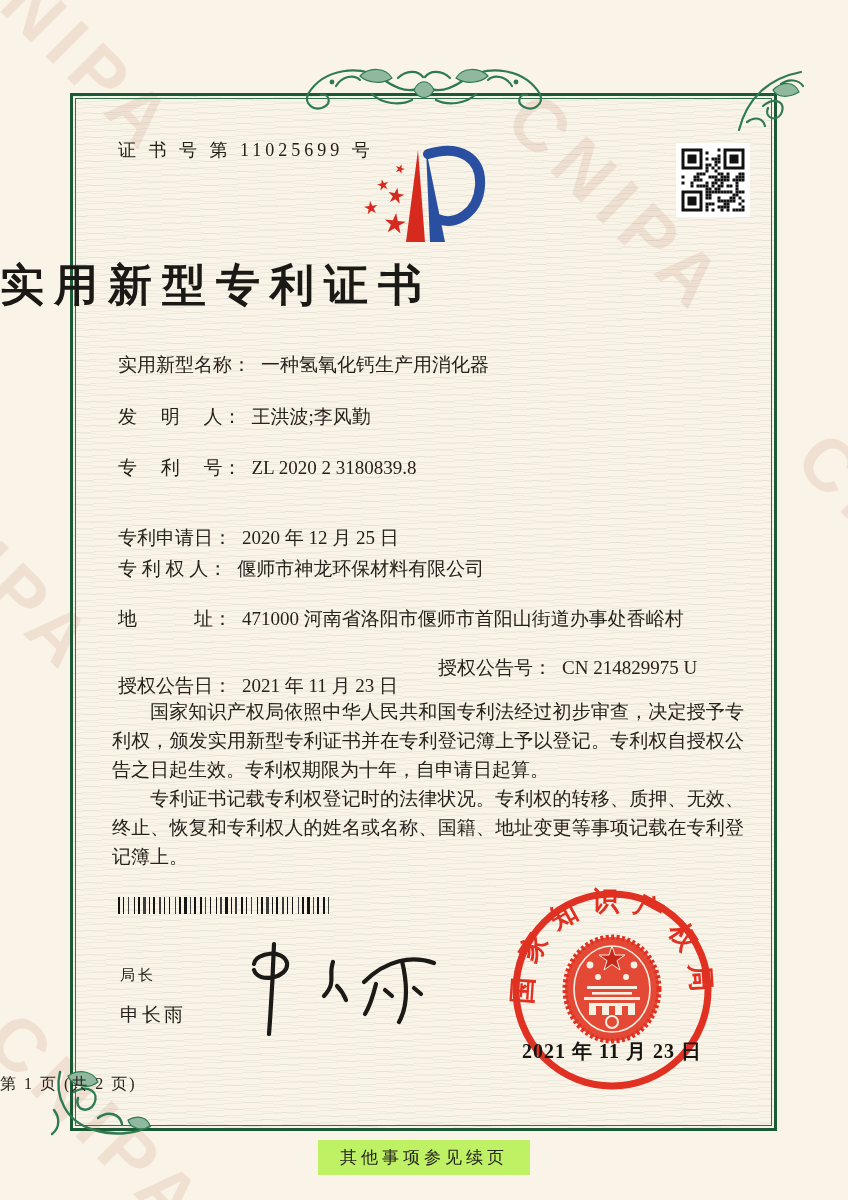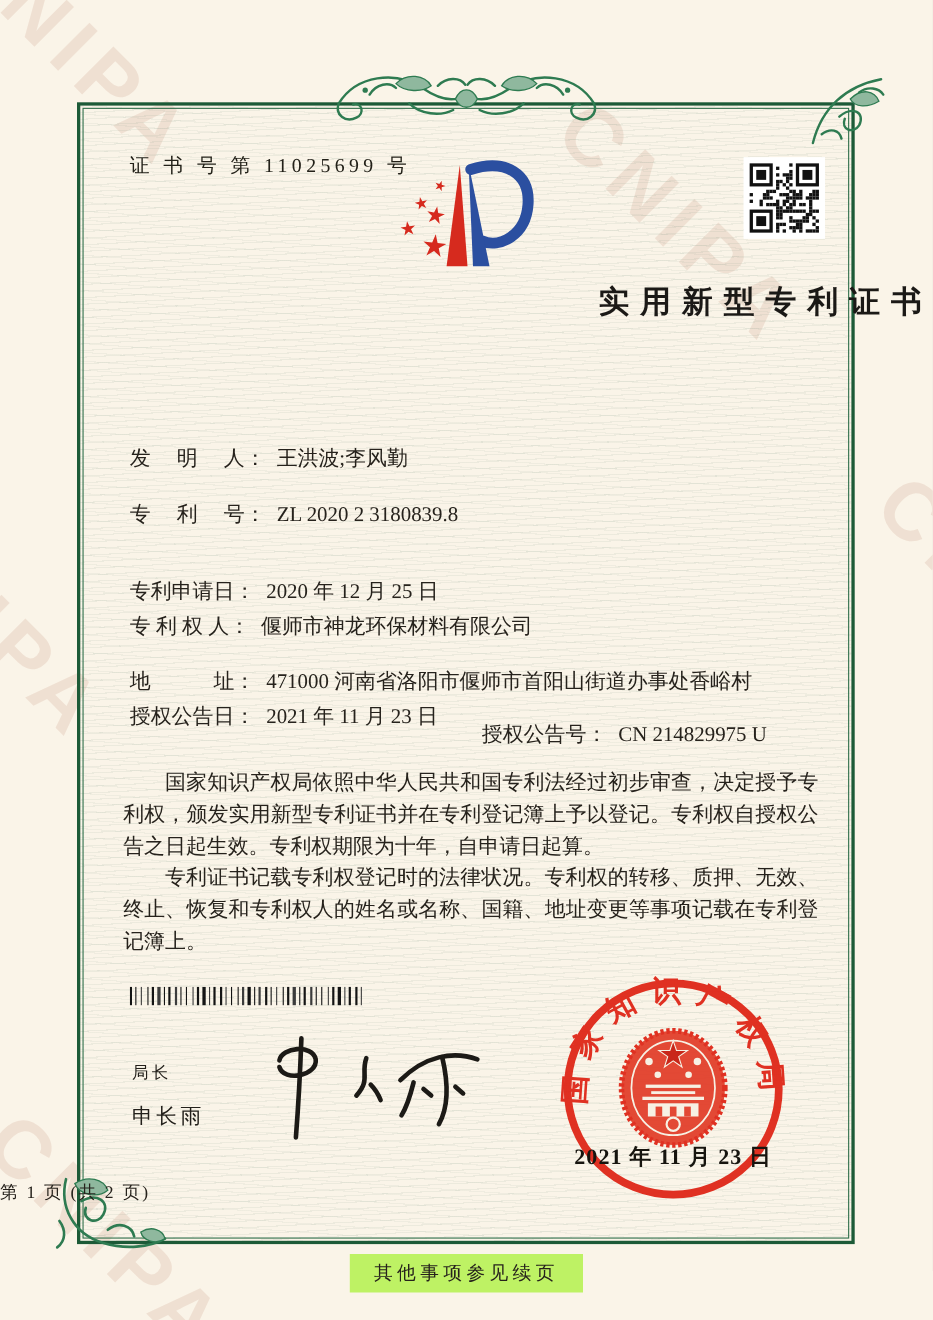--- a/index.html
+++ b/index.html
@@ -18,27 +18,27 @@
            repeating-linear-gradient(184deg, rgba(115,145,125,.08) 0 1px, transparent 1px 8px);}
   .frame::after{content:"";position:absolute;inset:2px;border:1px solid #2f6e4a;pointer-events:none;}
 
   .orn{position:absolute;}
 
   .cert-no{position:absolute;left:118px;top:138px;font-size:18px;color:#222018;letter-spacing:4px;}
 
   .qr-box{position:absolute;left:676px;top:143px;width:74px;height:74px;background:#ffffff;}
   .logo{position:absolute;left:356px;top:144px;}
 
-  .title{position:absolute;left:0;right:0;top:256px;text-align:right;font-size:28px;font-weight:bold;
+  .title{position:absolute;left:0;right:0;top:256px;text-align:left;font-size:44px;font-weight:bold;
          color:#1b1916;letter-spacing:10px;}
 
   .field{position:absolute;left:118px;font-size:19px;color:#26221c;white-space:nowrap;}
   .field .lbl{display:inline-block;}
   .field .val{margin-left:10px;}
-  .f0{top:352px}.f1{top:404px}.f2{top:455px}.f3{top:525px}.f4{top:556px}.f5{top:606px}.f6{top:638px}
+  .f0{top:352px}.f1{top:404px}.f2{top:455px}.f3{top:525px}.f4{top:556px}.f5{top:606px}.f6{top:673px}
   .f7{top:655px;left:438px;}
 
   .body-text{position:absolute;left:112px;top:697px;width:632px;font-size:19px;line-height:29px;
              color:#26221c;text-align:justify;}
   .body-text p{margin:0;text-indent:2em;}
 
   .barcode{position:absolute;left:118px;top:897px;}
 
   .officer-role{position:absolute;left:120px;top:966px;font-size:15px;color:#23201b;letter-spacing:3px;font-family:Liberation Mono, monospace;}
   .officer-name{position:absolute;left:120px;top:1002px;font-size:19px;color:#23201b;letter-spacing:3px;}
@@ -261,20 +261,23 @@
       <use href="#star" transform="translate(44,25) scale(5) rotate(18)"></use>
       <use href="#star" transform="translate(27,41) scale(6) rotate(-12)"></use>
       <use href="#star" transform="translate(40,52) scale(8.5) rotate(10)"></use>
       <use href="#star" transform="translate(15,64) scale(7) rotate(-8)"></use>
       <use href="#star" transform="translate(39,80) scale(11) rotate(6)"></use>
     </g>
   </svg>
 
   <div class="title">实用新型专利证书</div>
 
+  <div class="field f0">
+    <span class="lbl">实用新型名称：</span><span class="val">一种氢氧化钙生产用消化器</span>
+  </div>
   <div class="field f1">
     <span class="lbl">发　 明　 人：</span><span class="val">王洪波;李风勤</span>
   </div>
   <div class="field f2">
     <span class="lbl">专　 利　 号：</span><span class="val">ZL 2020 2 3180839.8</span>
   </div>
   <div class="field f3">
     <span class="lbl">专利申请日：</span><span class="val">2020 年 12 月 25 日</span>
   </div>
   <div class="field f4">

